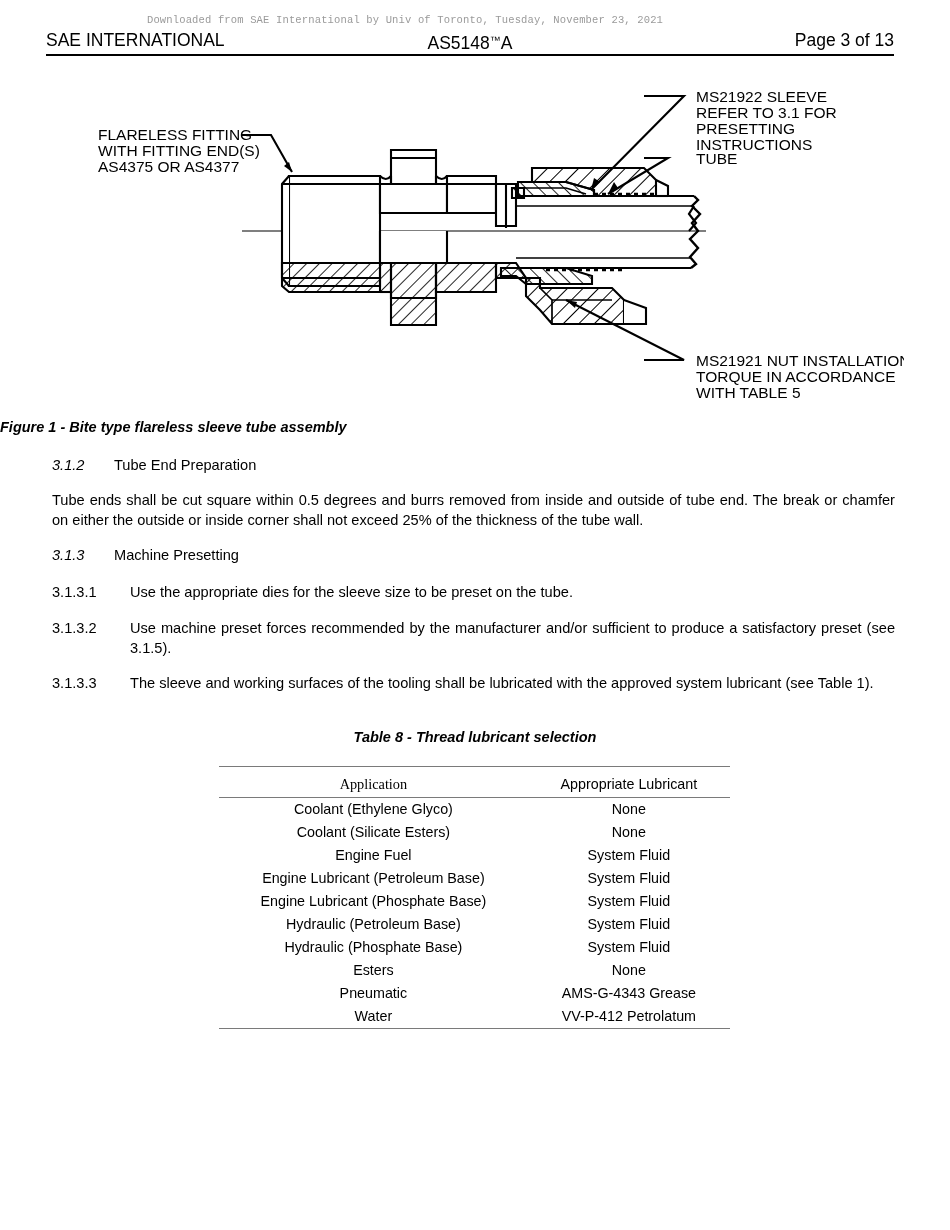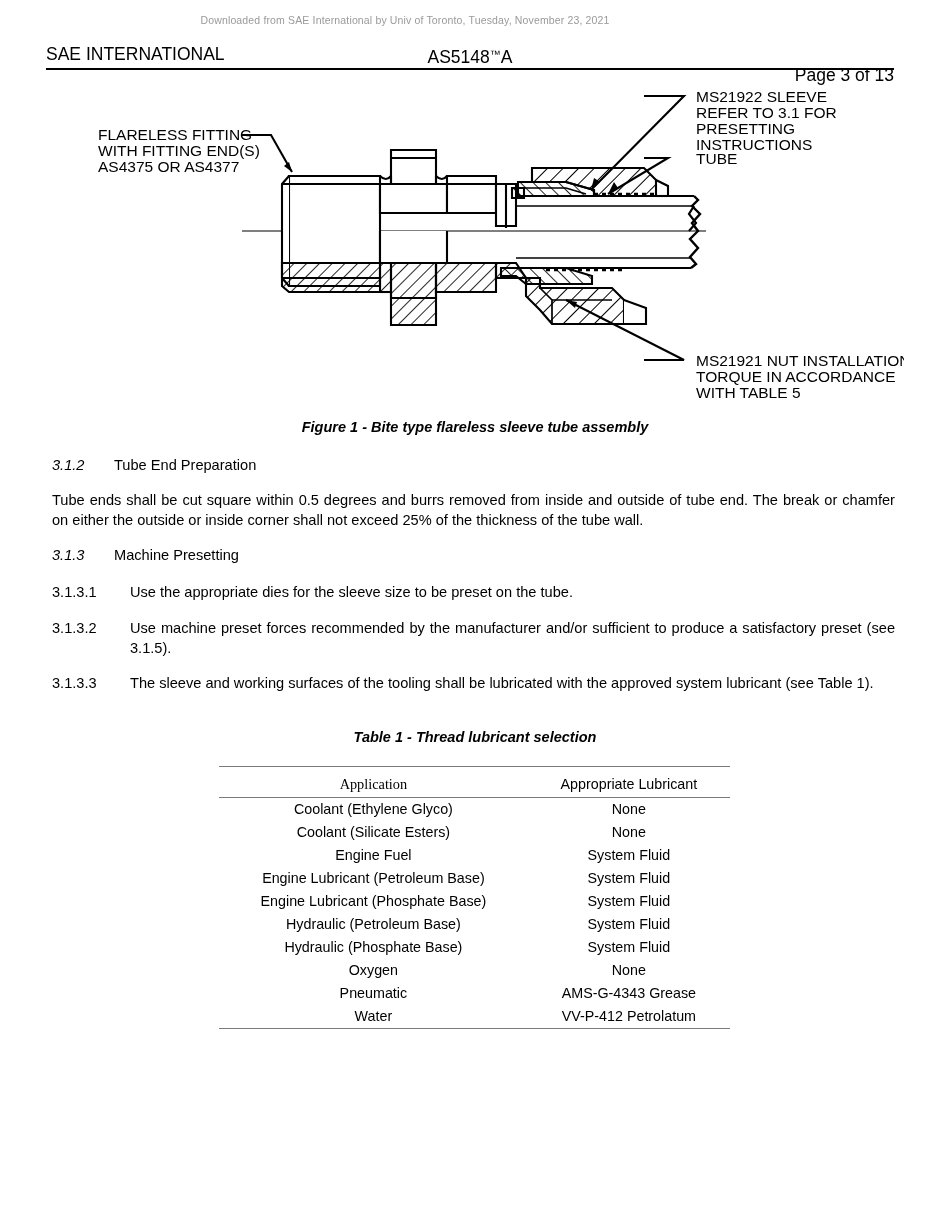--- a/index.html
+++ b/index.html
@@ -16,39 +16,38 @@
     overflow: hidden;
   }
 
   
   .watermark {
     position: absolute;
     top: 14px;
     left: 0;
     width: 810px;
     text-align: center;
-    font-family: Liberation Sans, sans-serif;
+    font-family: Liberation Mono, monospace;
     font-size: 10.5px;
     color: #9a9a9a;
     letter-spacing: 0.15px;
     white-space: nowrap;
   }
 
   
   .page-header {
     position: absolute;
-    top: 44px;
+    top: 30px;
     left: 46px;
     width: 848px;
     height: 24px;
     border-bottom: 2px solid #000;
     display: flex;
     align-items: flex-start;
     justify-content: space-between;
-    flex-direction: column;
   }
   .hdr-left, .hdr-mid, .hdr-right {
     font-size: 17.5px;
     line-height: 21px;
     white-space: nowrap;
   }
   .hdr-mid {
     position: absolute;
     left: 0; right: 0;
     text-align: center;
@@ -64,21 +63,20 @@
     width: 858px;
     height: 330px;
   }
   .figure-wrap svg { display: block; }
 
   .fig-caption {
     position: absolute;
     top: 419px;
     left: 0;
     width: 950px;
-    text-align: center;
     font-size: 14.5px;
     font-weight: bold;
     font-style: italic;
   }
 
   
   .body-block {
     position: absolute;
     left: 52px;
     width: 843px;
@@ -312,21 +310,21 @@
   </div>
 </div>
 
 <div class="body-block" style="top:674px;">
   <div class="clause">
     <span class="clause-num w2">3.1.3.3</span>
     <span class="clause-body just">The sleeve and working surfaces of the tooling shall be lubricated with the approved system lubricant (see Table 1).</span>
   </div>
 </div>
 
-<div class="table-title">Table 1 - Thread lubricant selection</div>
+<div class="table-title">Table 8 - Thread lubricant selection</div>
 
 <table class="lub">
   <thead>
     <tr>
       <th class="col-app">Application</th>
       <th class="col-lub">Appropriate Lubricant</th>
     </tr>
   </thead>
   <tbody>
     <tr>
@@ -351,21 +349,21 @@
       </tr>
     <tr>
         <td>Hydraulic (Petroleum Base)</td>
         <td>System Fluid</td>
       </tr>
     <tr>
         <td>Hydraulic (Phosphate Base)</td>
         <td>System Fluid</td>
       </tr>
     <tr>
-        <td>Oxygen</td>
+        <td>Esters</td>
         <td>None</td>
       </tr>
     <tr>
         <td>Pneumatic</td>
         <td>AMS-G-4343 Grease</td>
       </tr>
     <tr>
         <td>Water</td>
         <td>VV-P-412 Petrolatum</td>
       </tr>

